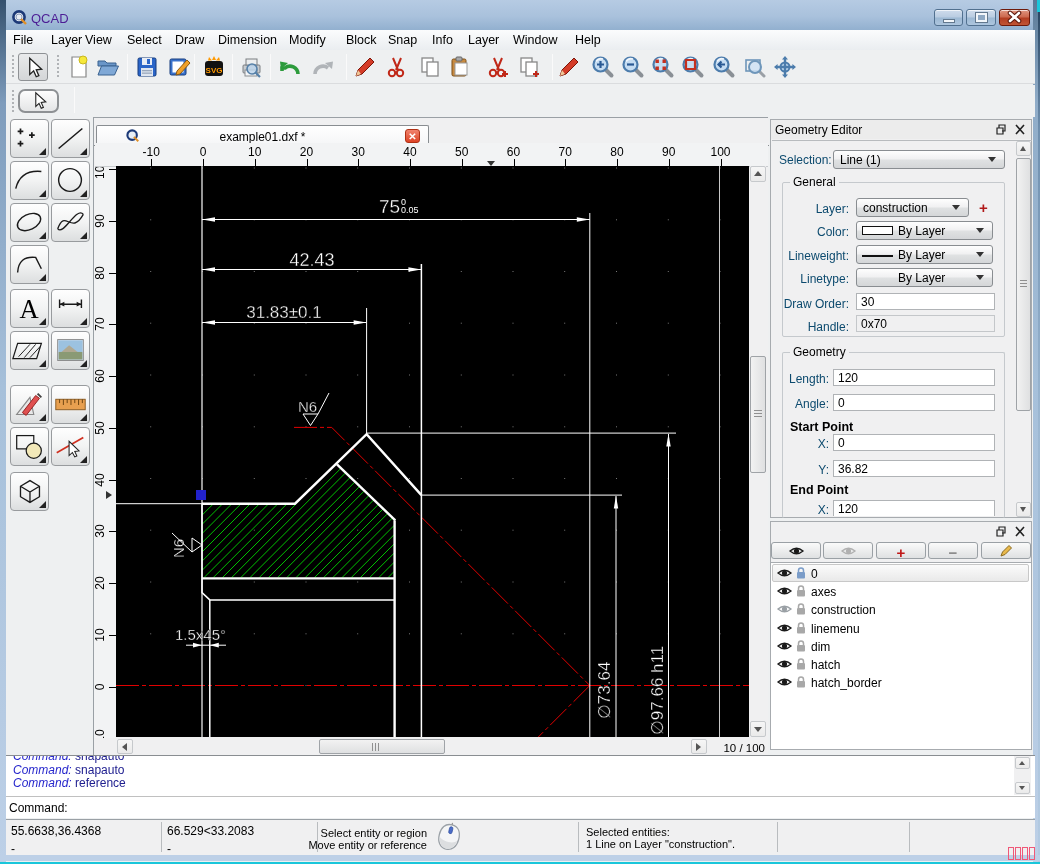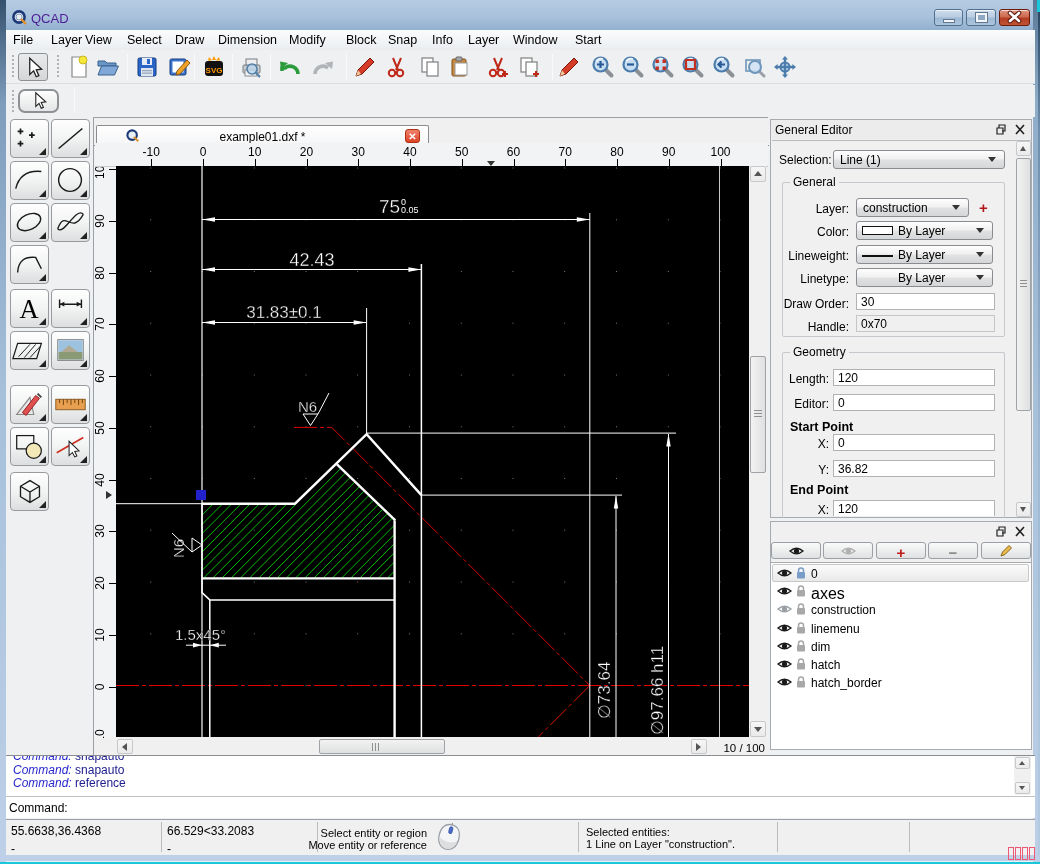--- a/index.html
+++ b/index.html
@@ -47,21 +47,21 @@
 
 .sb{position:absolute;background:#f0f0f1;}
 .sbtn{position:absolute;background:linear-gradient(#f6f6f6,#eaeaea);border:1px solid #c6c9cc;border-radius:2px;}
 .sthumb{position:absolute;background:linear-gradient(90deg,#f2f2f2,#dfe0e1);border:1px solid #9fa3a7;border-radius:2px;}
 .sthumbh{position:absolute;background:linear-gradient(#f2f2f2,#dfe0e1);border:1px solid #9fa3a7;border-radius:2px;}
 .arr{position:absolute;width:0;height:0;}
 
 .panel{position:absolute;background:#f0f0f1;border:1px solid #a7abaf;}
 .ptitle{position:absolute;left:0;top:0;right:0;height:19px;background:#ececec;font-size:12px;color:#000;padding:3px 0 0 4px;}
 .pticons{position:absolute;top:4px;right:5px;width:30px;height:12px;}
-.lbl{position:absolute;font-size:12px;color:#000000;text-align:right;}
+.lbl{position:absolute;font-size:12px;color:#0c4a6e;text-align:right;}
 .field{position:absolute;height:17px;background:#fff;border:1px solid #b0b3b6;font-size:12px;color:#000;padding:1px 0 0 4px;}
 .combo{position:absolute;height:19px;border:1px solid #898d91;border-radius:3px;background:linear-gradient(#fefefe,#f1f1f2 45%,#dfe1e2 55%,#d4d6d8);font-size:12px;padding:2px 0 0 6px;}
 .carr{position:absolute;width:0;height:0;border-left:4px solid transparent;border-right:4px solid transparent;border-top:5px solid #333;}
 .group{position:absolute;border:1px solid #c5c9cd;border-radius:2px;}
 .gtitle{position:absolute;top:-8px;left:7px;background:#f0f0f1;padding:0 3px;font-size:12px;}
 
 #hist{left:6px;top:755px;width:1029px;height:41px;background:#fff;border-top:1px solid #898d91;overflow:hidden;}
 .cmdl{position:absolute;left:7px;font-size:12px;color:#2626cc;}
 #cmdline{left:6px;top:796px;width:1029px;height:22px;background:#fff;border-top:1px solid #c0c0c0;font-size:12px;color:#000;padding:4px 0 0 3px;}
 #status{left:6px;top:819px;width:1029px;height:36px;background:#f0f0f1;border-top:1px solid #9aa0a5;font-size:11px;}
@@ -99,21 +99,21 @@
 <span class="mi" style="left:79px">View</span>
 <span class="mi" style="left:121px">Select</span>
 <span class="mi" style="left:169px">Draw</span>
 <span class="mi" style="left:212px">Dimension</span>
 <span class="mi" style="left:283px">Modify</span>
 <span class="mi" style="left:340px">Block</span>
 <span class="mi" style="left:382px">Snap</span>
 <span class="mi" style="left:426px">Info</span>
 <span class="mi" style="left:462px">Layer</span>
 <span class="mi" style="left:507px">Window</span>
-<span class="mi" style="left:569px">Start</span>
+<span class="mi" style="left:569px">Help</span>
 </div>
 <div id="tb1" class="abs">
 <div class="hdl" style="left:6px"></div>
 <div class="hdl" style="left:51px"></div>
 <svg class="ticon" style="left:61px;" width="24" height="24" viewBox="0 0 24 24">
       <path d="M5 2 h10 l4 4 v16 h-14 z" fill="#fff" stroke="#888" stroke-width="1.2"></path>
       <path d="M15 2 l4 4 h-4 z" fill="#ddd" stroke="#888"></path>
       <circle cx="16" cy="5" r="4" fill="#f6e83a" stroke="#c9b820"></circle>
     </svg>
 <svg class="ticon" style="left:90px;" width="24" height="24" viewBox="0 0 24 24">
@@ -484,21 +484,21 @@
 <div class="abs" style="left:754px;top:410px;width:8px;height:8px;background:repeating-linear-gradient(#909090 0 1px,transparent 1px 3px)"></div>
 <div class="sb" style="left:117px;top:738px;width:651px;height:18px"></div>
 <div class="sbtn" style="left:117px;top:739px;width:16px;height:15px"></div>
 <div class="arr" style="left:122px;top:743px;border-top:4px solid transparent;border-bottom:4px solid transparent;border-right:5px solid #555"></div>
 <div class="sbtn" style="left:691px;top:739px;width:16px;height:15px"></div>
 <div class="arr" style="left:696px;top:743px;border-top:4px solid transparent;border-bottom:4px solid transparent;border-left:5px solid #555"></div>
 <div class="sthumbh" style="left:319px;top:739px;width:126px;height:15px"></div>
 <div class="abs" style="left:372px;top:743px;width:8px;height:8px;background:repeating-linear-gradient(90deg,#909090 0 1px,transparent 1px 3px)"></div>
 <div class="abs" style="left:690px;top:742px;width:75px;height:13px;font-size:11.5px;text-align:right;color:#000">10 / 100</div>
 <div class="panel" style="left:770px;top:119px;width:262px;height:399px">
-<div class="ptitle">General Editor</div>
+<div class="ptitle">Geometry Editor</div>
 <svg class="pticons" width="30" height="12" viewBox="0 0 30 12">
       <path d="M1 4 h6 v6 h-6 z M3 4 v-3 h6 v6 h-3" fill="none" stroke="#222" stroke-width="1.2"></path>
       <path d="M20 1 L28 10 M28 1 L20 10" stroke="#222" stroke-width="1.6"></path>
     </svg>
 <div class="abs" style="left:1px;top:20px;width:260px;height:378px;border-top:1px solid #b8bbbe"></div>
 </div>
 <div class="sb abs" style="left:1016px;top:141px;width:15px;height:376px"></div>
 <div class="sbtn" style="left:1016px;top:141px;width:15px;height:15px"></div>
 <div class="arr" style="left:1020px;top:146px;border-left:3.5px solid transparent;border-right:3.5px solid transparent;border-bottom:5px solid #555"></div>
 <div class="sbtn" style="left:1016px;top:502px;width:15px;height:15px"></div>
@@ -534,21 +534,21 @@
 <div class="carr" style="left:976px;top:275px"></div>
 <div class="lbl" style="left:757px;top:297px;width:92px">Draw Order:</div>
 <div class="field" style="left:856px;top:293px;width:139px">30</div>
 <div class="lbl" style="left:757px;top:320px;width:92px">Handle:</div>
 <div class="field" style="left:856px;top:315px;width:139px;background:#f0f0f1;border-color:#c4c7ca">0x70</div>
 <div class="group" style="left:782px;top:352px;width:223px;height:166px;border-bottom:none">
     <div class="gtitle">Geometry</div>
   </div>
 <div class="lbl" style="left:769px;top:372px;width:60px">Length:</div>
 <div class="field" style="left:833px;top:369px;width:162px">120</div>
-<div class="lbl" style="left:769px;top:397px;width:60px">Editor:</div>
+<div class="lbl" style="left:769px;top:397px;width:60px">Angle:</div>
 <div class="field" style="left:833px;top:394px;width:162px">0</div>
 <div class="abs" style="left:790px;top:420px;font-size:12.5px;font-weight:bold">Start Point</div>
 <div class="lbl" style="left:769px;top:437px;width:60px">X:</div>
 <div class="field" style="left:833px;top:434px;width:162px">0</div>
 <div class="lbl" style="left:769px;top:463px;width:60px">Y:</div>
 <div class="field" style="left:833px;top:460px;width:162px">36.82</div>
 <div class="abs" style="left:790px;top:483px;font-size:12.5px;font-weight:bold">End Point</div>
 <div class="lbl" style="left:769px;top:503px;width:60px">X:</div>
 <div class="field" style="left:833px;top:500px;width:162px;height:16px;border-bottom:none">120</div>
 <div class="panel" style="left:770px;top:521px;width:262px;height:229px">
@@ -582,21 +582,21 @@
     </svg></div>
 <div class="abs" style="left:811px;top:567px;font-size:12px">0</div>
 <div class="abs" style="left:777px;top:584.2px"><svg width="15" height="14" viewBox="0 0 15 14">
       <path d="M1 7 Q7.5 1.5 14 7 Q7.5 12.5 1 7 Z" fill="none" stroke="#1a1a1a" stroke-width="1.4"></path>
       <circle cx="7.5" cy="7" r="2.6" fill="#1a1a1a"></circle>
     </svg></div>
 <div class="abs" style="left:795px;top:584.2px"><svg width="12" height="14" viewBox="0 0 12 14">
       <path d="M3.5 6 V4.5 a2.5 2.5 0 0 1 5 0 V6" fill="none" stroke="#a8a8a8" stroke-width="1.5"></path>
       <rect x="2" y="6" width="8" height="6.5" rx="1" fill="#a8a8a8"></rect>
     </svg></div>
-<div class="abs" style="left:811px;top:585.2px;font-size:16px">axes</div>
+<div class="abs" style="left:811px;top:585.2px;font-size:12px">axes</div>
 <div class="abs" style="left:777px;top:602.4000000000001px"><svg width="15" height="14" viewBox="0 0 15 14">
       <path d="M1 7 Q7.5 1.5 14 7 Q7.5 12.5 1 7 Z" fill="none" stroke="#9aa0a5" stroke-width="1.4"></path>
       <circle cx="7.5" cy="7" r="2.6" fill="#9aa0a5"></circle>
     </svg></div>
 <div class="abs" style="left:795px;top:602.4000000000001px"><svg width="12" height="14" viewBox="0 0 12 14">
       <path d="M3.5 6 V4.5 a2.5 2.5 0 0 1 5 0 V6" fill="none" stroke="#a8a8a8" stroke-width="1.5"></path>
       <rect x="2" y="6" width="8" height="6.5" rx="1" fill="#a8a8a8"></rect>
     </svg></div>
 <div class="abs" style="left:811px;top:603.4000000000001px;font-size:12px">construction</div>
 <div class="abs" style="left:777px;top:620.6000000000001px"><svg width="15" height="14" viewBox="0 0 15 14">

